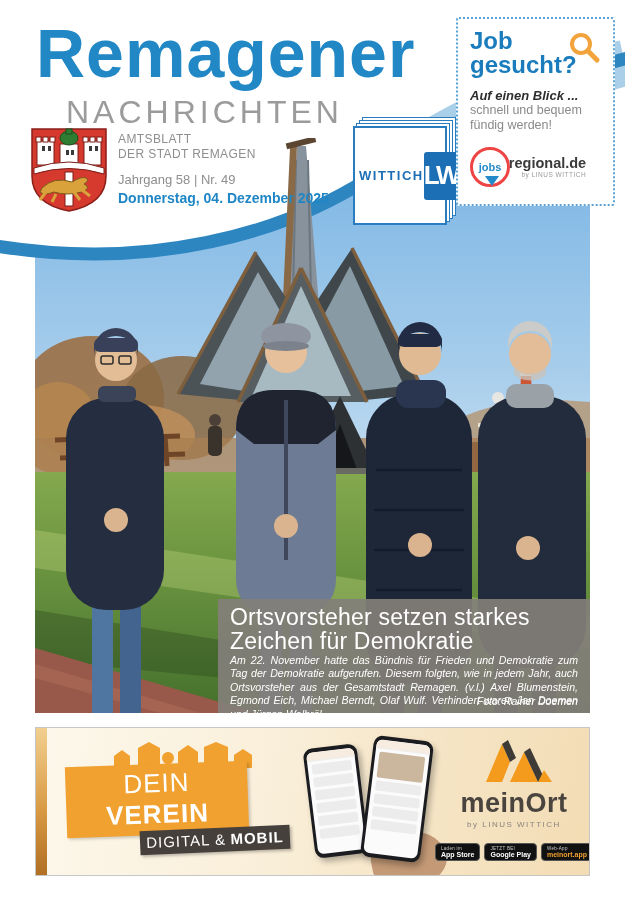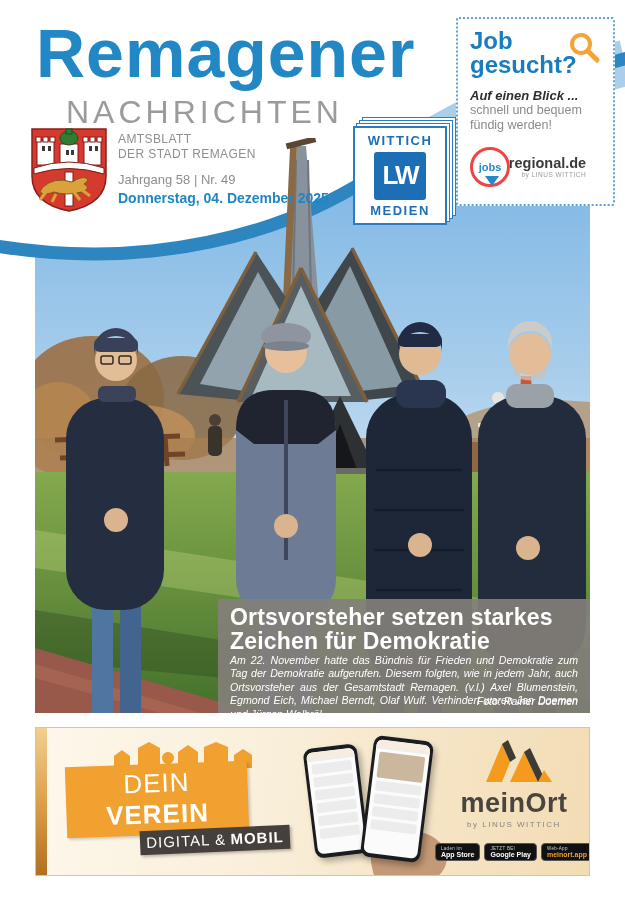--- a/index.html
+++ b/index.html
@@ -17,21 +17,21 @@
   .crest { position:absolute; left:26px; top:126px; z-index:3; }
   .issue-block { position:absolute; left:118px; top:132px; z-index:3; line-height:1.25; }
   .issue-block .small-gray { font-size:12px; color:#8e8e8e; letter-spacing:.4px; }
   .issue-block .issue-no { font-size:13px; color:#8e8e8e; margin-top:10px; }
   .issue-block .issue-date { font-size:14px; color:#1f86c6; font-weight:bold; margin-top:2px; }
 
   
   .wittich { position:absolute; left:353px; top:126px; width:94px; height:99px; z-index:3;
     background:#fff; border:2px solid #2a7cc0; padding:5px 4px;
     box-shadow:3px -3px 0 -1px #fff, 3px -3px 0 0 #2a7cc0, 6px -6px 0 -1px #fff, 6px -6px 0 0 #2a7cc0, 9px -9px 0 -1px #fff, 9px -9px 0 0 #2a7cc0;
-    display:flex; flex-direction:column; align-items:center; justify-content:space-between; }
+    display:flex; flex-direction:row; align-items:center; justify-content:space-between; }
   .wittich .wname { font-size:13px; font-weight:bold; color:#1d6fb5; letter-spacing:1.5px; }
   .wittich .monogram { width:52px; height:48px; background:#1d6fb5; border-radius:3px;
     display:flex; align-items:center; justify-content:center;
     color:#fff; font-weight:bold; font-size:26px; letter-spacing:-2px; }
 
   
   .jobbox { position:absolute; left:456px; top:17px; width:159px; height:189px; z-index:3;
     background:#fff; border:2px dotted #5aa3d8; border-radius:3px; padding:10px 12px; }
   .jobbox .jb-head { font-size:24px; line-height:1.02; font-weight:bold; color:#1a7cbd; }
   .jobbox .jb-tag { font-size:13px; font-weight:bold; font-style:italic; color:#2e2e2e; margin-top:10px; }
@@ -41,21 +41,21 @@
   .jr-pin { width:40px; height:40px; border:3px solid #ef4444; border-radius:50% 50% 50% 50%; position:relative;
     display:flex; align-items:center; justify-content:center; color:#2389c9; font-weight:bold; font-size:11px; background:#fff; z-index:1;}
   .jr-pin:after { content:""; position:absolute; left:12px; bottom:-9px; border:7px solid transparent; border-top:10px solid #2389c9; }
   .jr-text { margin-left:-6px; }
   .jr-rest { font-size:14.5px; font-weight:bold; color:#3a3a3a; }
   .jr-by { font-size:6.5px; color:#9a9a9a; letter-spacing:.5px; text-align:right; }
 
   
   .caption { position:absolute; left:218px; top:599px; width:372px; height:114px; z-index:2;
     background:rgba(131,127,121,.92); color:#fff; padding:7px 12px 6px; }
-  .caption h2 { font-size:23px; line-height:1.04; font-weight:bold; letter-spacing:.2px; }
+  .caption h2 { font-size:23px; line-height:1.04; font-weight:normal; letter-spacing:.2px; }
   .caption p { font-size:10.6px; line-height:1.27; font-style:italic; text-align:justify; }
   .caption .credit { position:absolute; right:12px; bottom:6px; font-size:10.6px; font-style:italic; }
 
   
   .ad { position:absolute; left:35px; top:727px; width:555px; height:149px; z-index:2;
     border:1px solid #c6c6c6;
     background:linear-gradient(100deg,#fdf8ec 0%,#f9eed8 45%,#f5e3c2 75%,#f2dcb4 100%); overflow:hidden; }
   .ad-strip { position:absolute; left:0; top:0; width:11px; height:100%;
     background:linear-gradient(180deg,#f2cf90,#d99b44 55%,#b06f22); }
   .ad-left { position:absolute; left:30px; top:6px; width:250px; }

